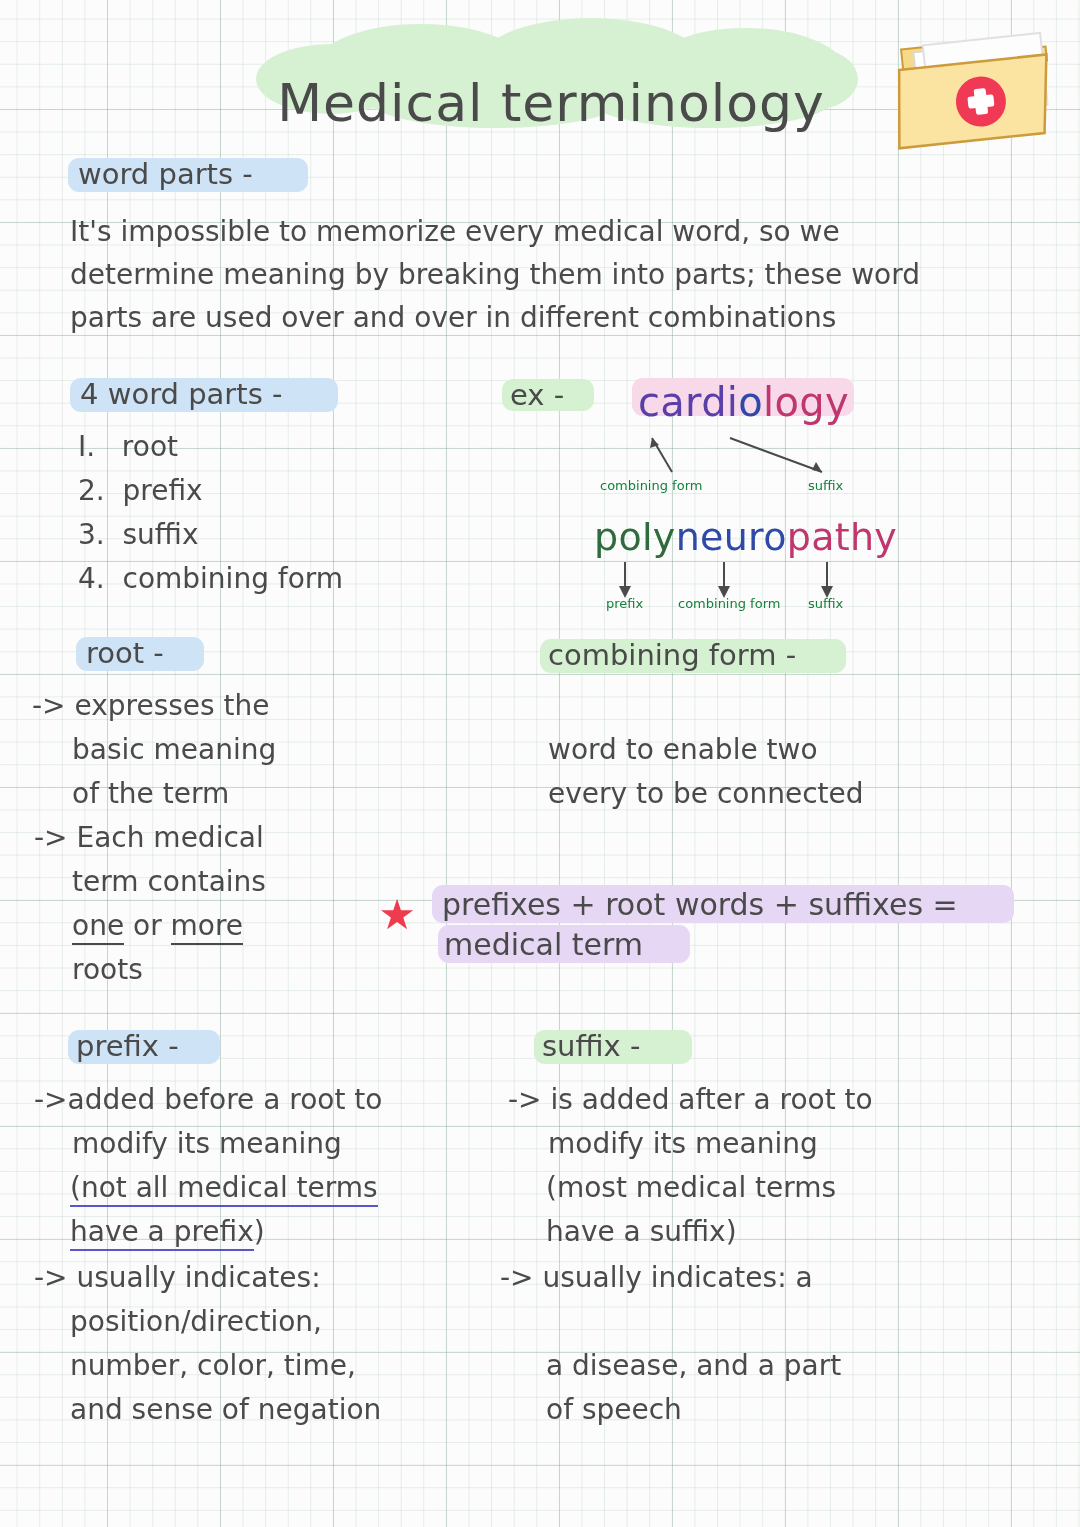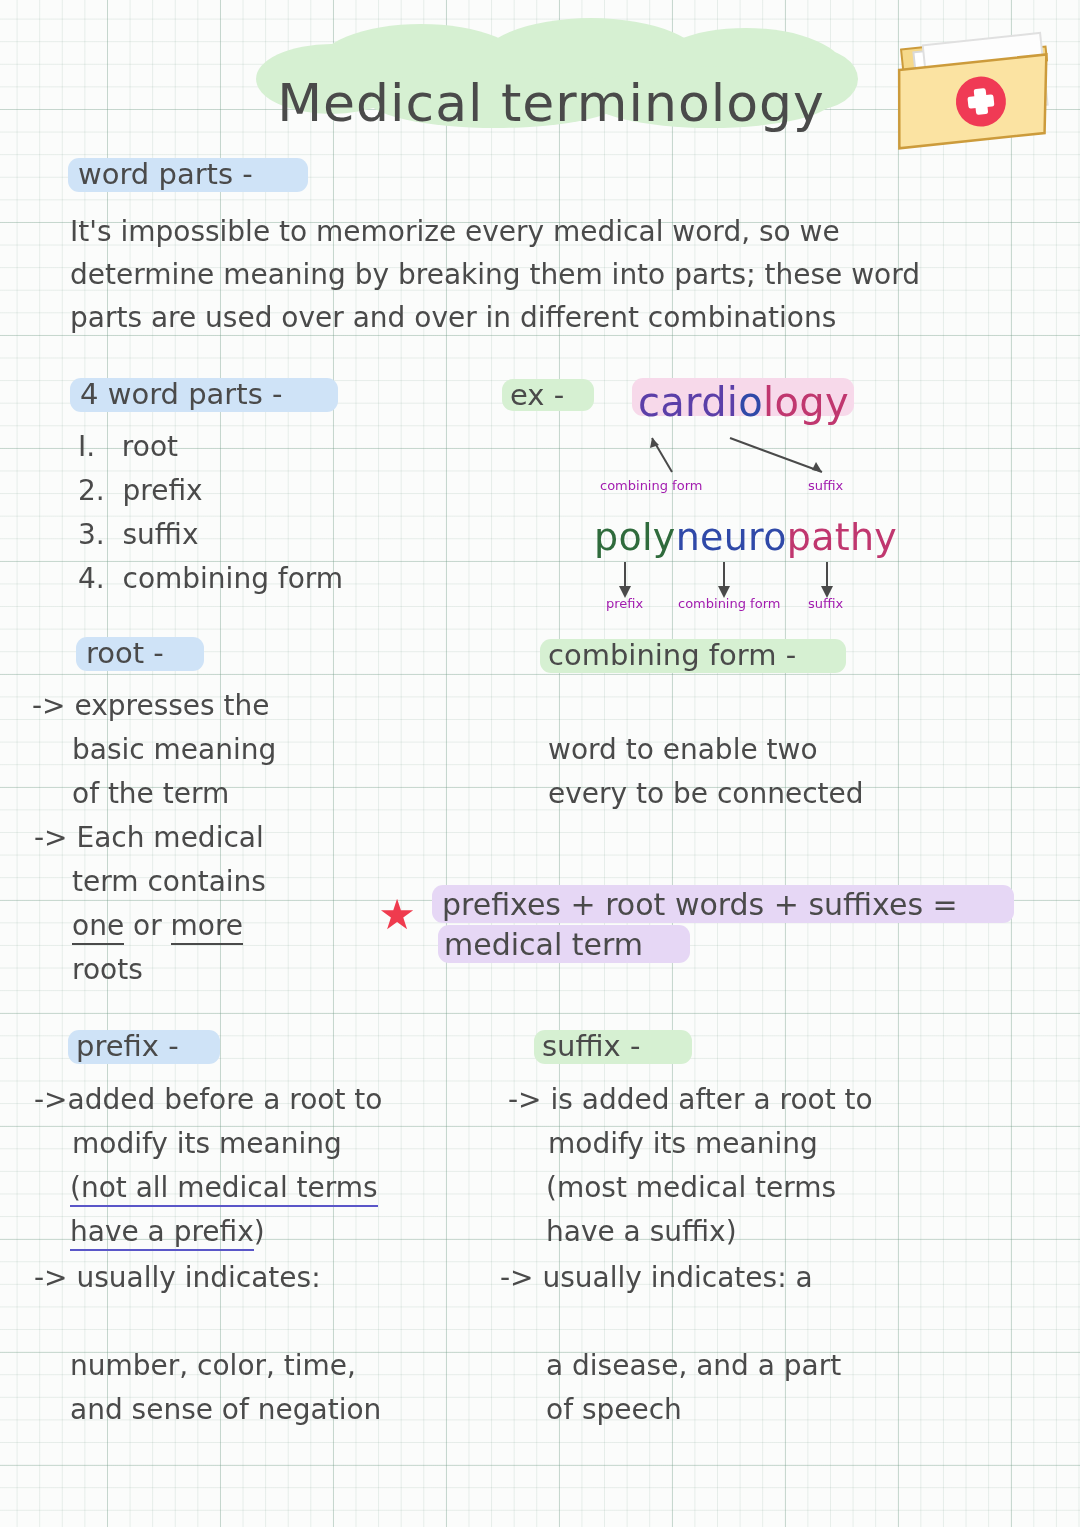--- a/index.html
+++ b/index.html
@@ -90,21 +90,21 @@
   .body-txt {
     position: absolute;
     font-size: 28px;
     color: #4a4a4a;
     line-height: 43px;
     white-space: pre;
   }
   .small-note {
     position: absolute;
     font-size: 13px;
-    color: #a21caf;
+    color: #15803d;
     white-space: pre;
   }
   .uline {
     border-bottom: 2px solid #5a56c8;
     padding-bottom: 1px;
   }
   .uline-dark {
     border-bottom: 2px solid #4a4a4a;
     padding-bottom: 1px;
   }
@@ -224,20 +224,21 @@
   <div class="lbl" style="left:442px; top:887px; font-size:30px;">prefixes + root words + suffixes =</div>
 
   <div class="hl hl-blue" style="left:68px; top:1030px; width:152px; height:34px;"></div>
   <div class="lbl" style="left:76px; top:1029px;">prefix -</div>
 
   <div class="body-txt" style="left:34px; top:1078px;">-&gt;added before a root to</div>
   <div class="body-txt" style="left:72px; top:1122px;">modify its meaning</div>
   <div class="body-txt" style="left:70px; top:1166px;"><span class="uline">(not all medical terms</span></div>
   <div class="body-txt" style="left:70px; top:1210px;"><span class="uline">have a prefix</span>)</div>
   <div class="body-txt" style="left:34px; top:1256px;">-&gt; usually indicates:</div>
+  <div class="body-txt" style="left:70px; top:1300px;">position/direction,</div>
   <div class="body-txt" style="left:70px; top:1344px;">number, color, time,</div>
   <div class="body-txt" style="left:70px; top:1388px;">and sense of negation</div>
 
   <div class="hl hl-green" style="left:534px; top:1030px; width:158px; height:34px;"></div>
   <div class="lbl" style="left:542px; top:1029px;">suffix -</div>
 
   <div class="body-txt" style="left:508px; top:1078px;">-&gt; is added after a root to</div>
   <div class="body-txt" style="left:548px; top:1122px;">modify its meaning</div>
   <div class="body-txt" style="left:546px; top:1166px;">(most medical terms</div>
   <div class="body-txt" style="left:546px; top:1210px;">have a suffix)</div>

